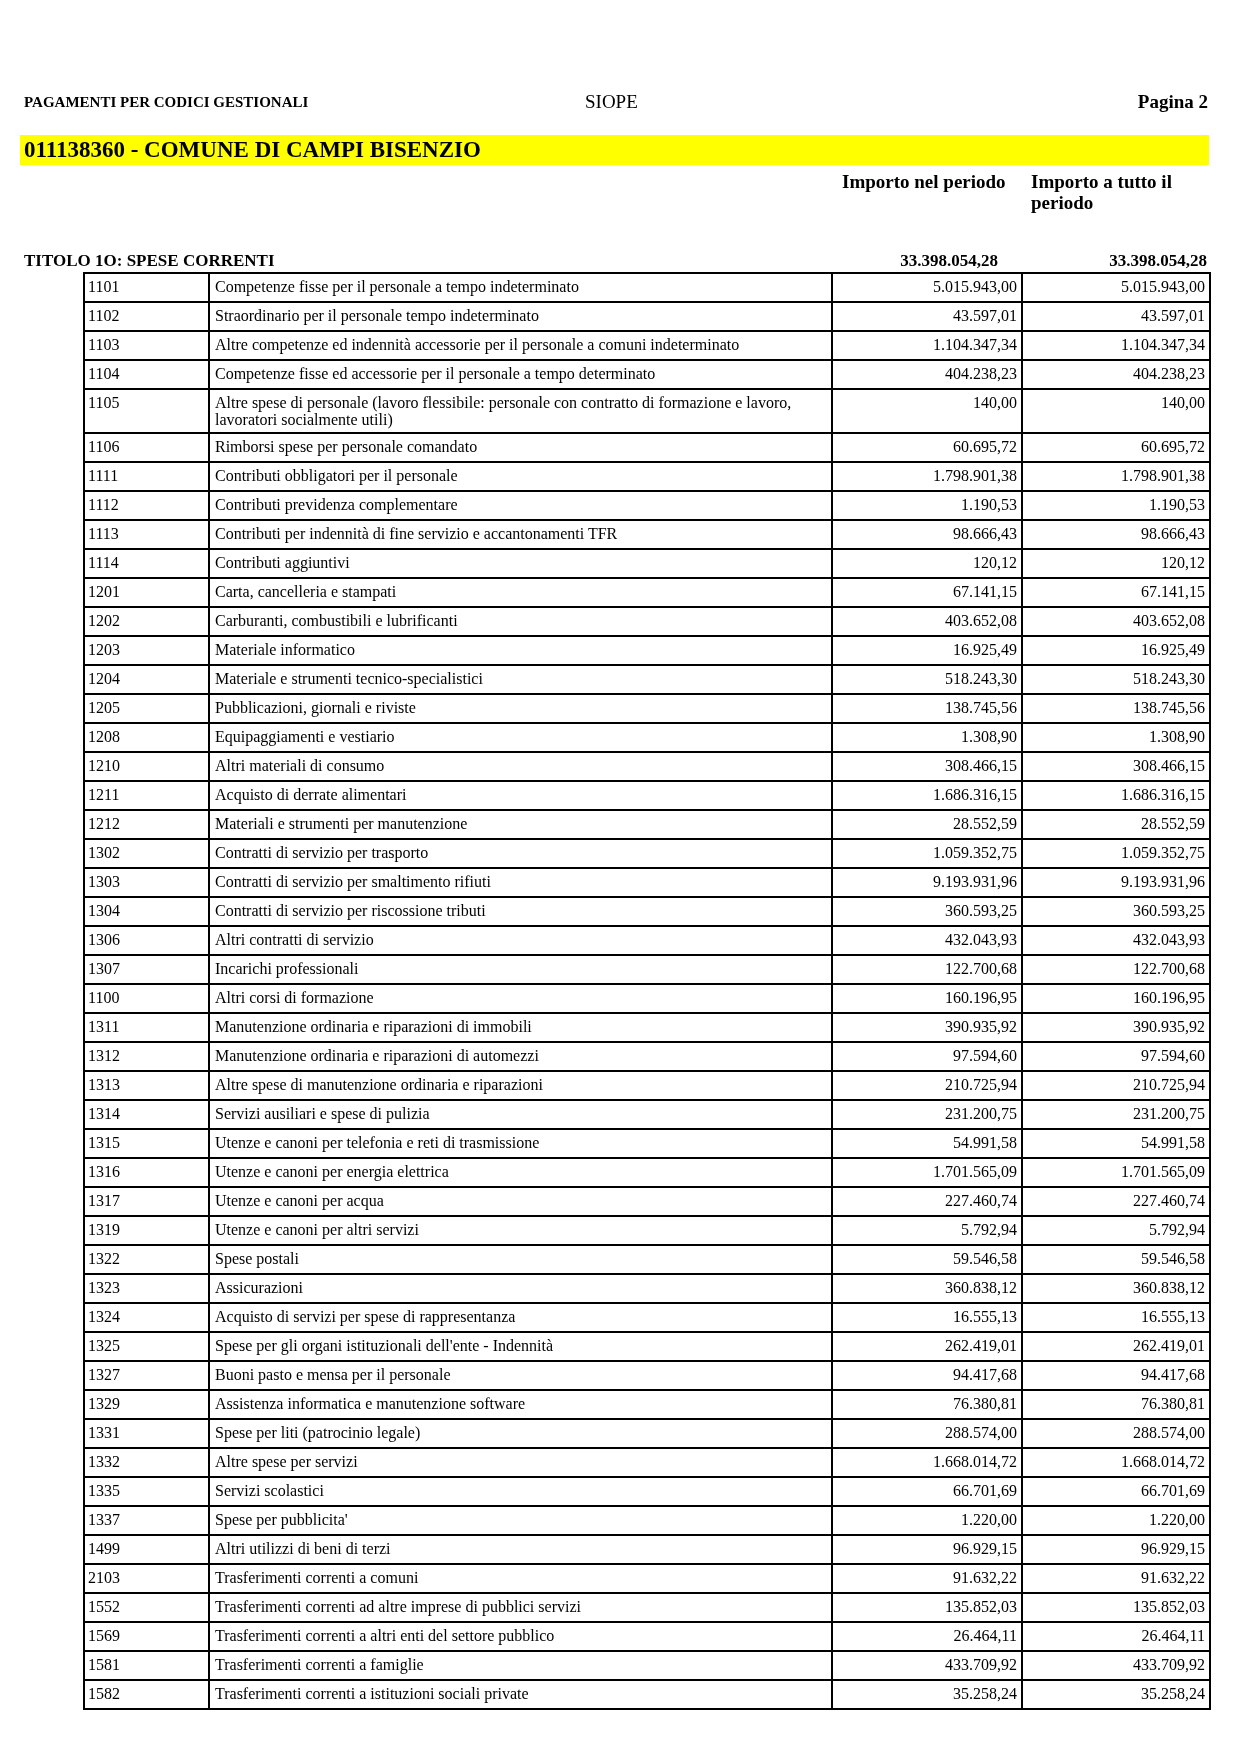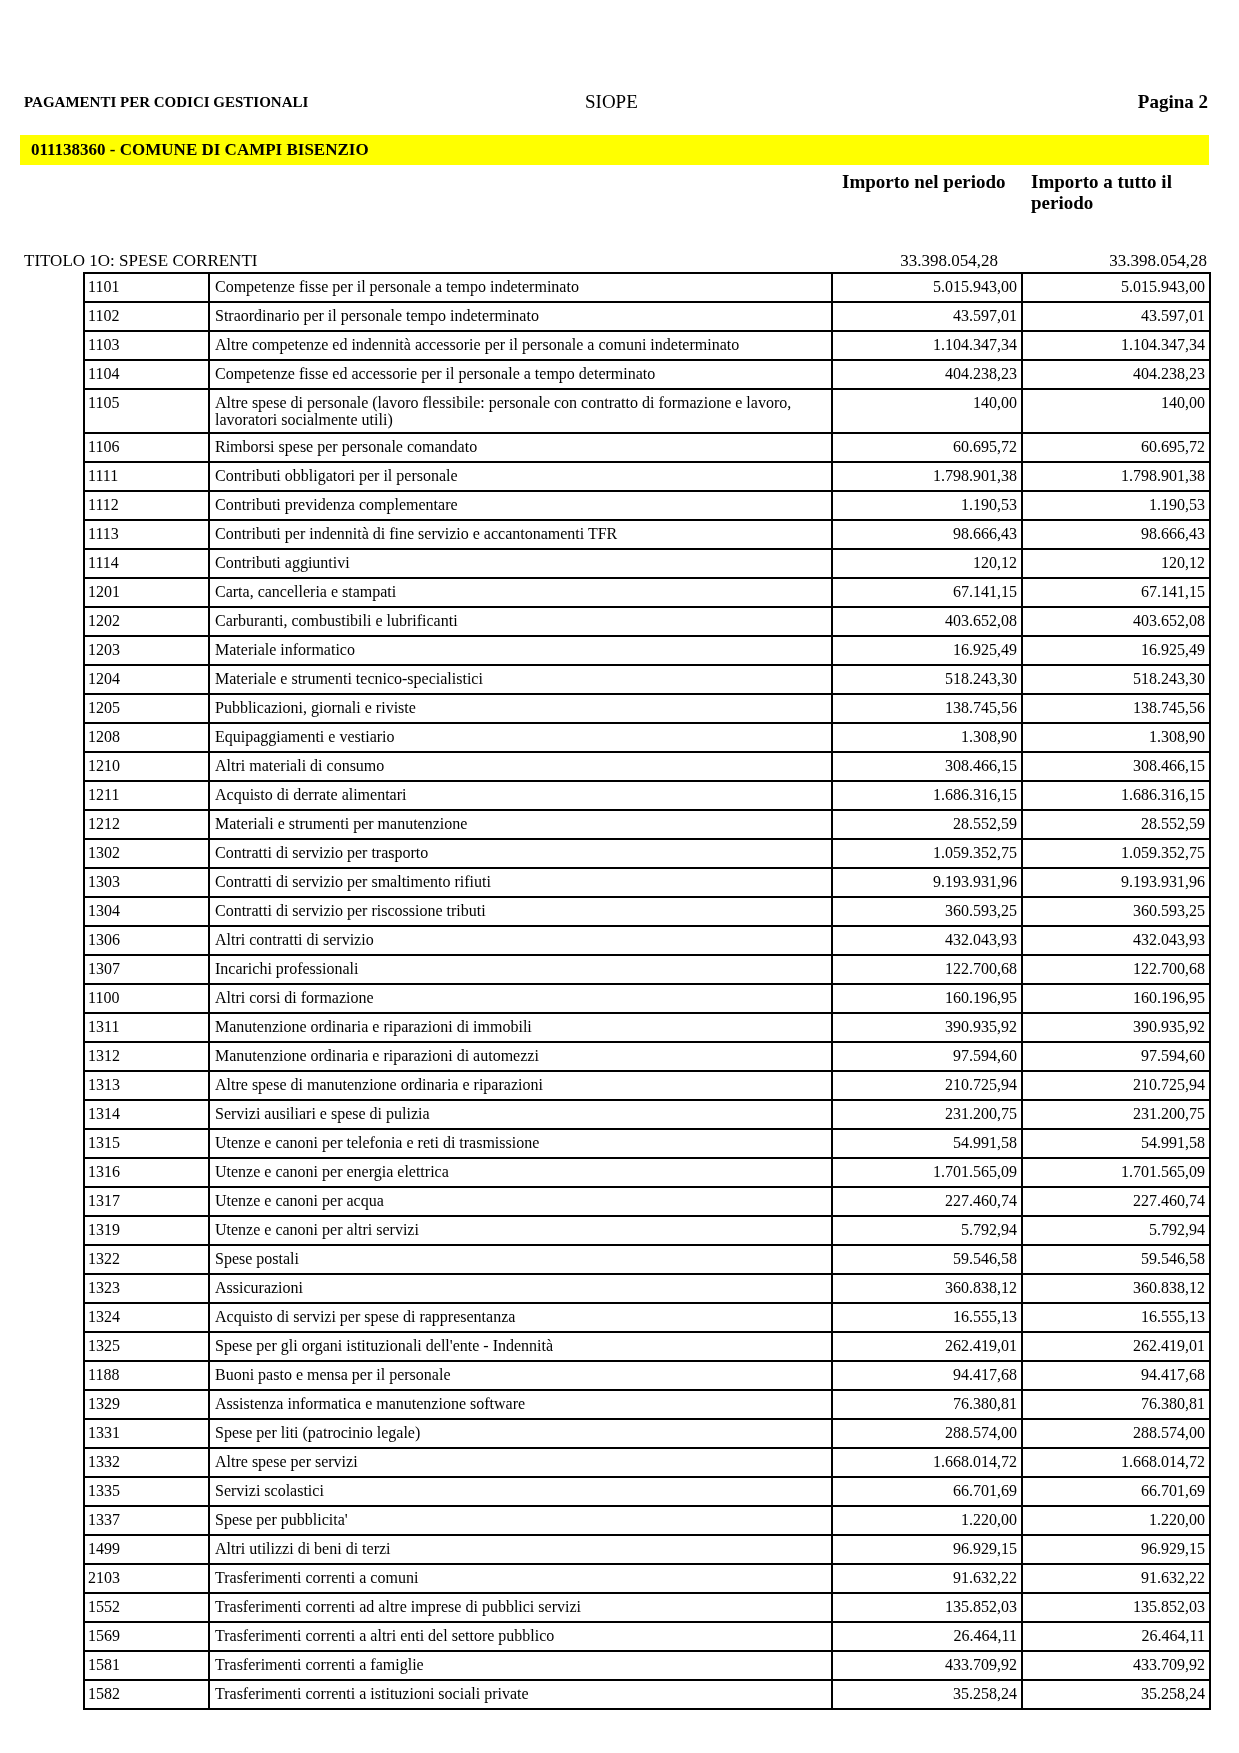--- a/index.html
+++ b/index.html
@@ -17,31 +17,31 @@
   }
   .hdr-page {
     position: absolute; right: 31px; top: 92px;
     font-weight: bold; font-size: 19px; line-height: 20px;
   }
   .entity-bar {
     position: absolute; left: 20px; top: 135px; width: 1189px; height: 30px;
     background: #ffff00;
   }
   .entity-text {
-    position: absolute; left: 11px; top: 4px;
-    font-weight: bold; font-size: 17px; line-height: 22px; white-space: nowrap;
+    position: absolute; left: 4px; top: 4px;
+    font-weight: bold; font-size: 23px; line-height: 22px; white-space: nowrap;
   }
   .col-head {
     position: absolute; top: 171px; font-weight: bold; font-size: 19px; line-height: 21px;
   }
   .col-head.c3 { left: 842px; width: 180px; white-space: nowrap; }
   .col-head.c4 { left: 1031px; width: 180px; }
   .titolo-row {
     position: absolute; left: 24px; top: 250px; width: 1185px; height: 22px;
-    font-weight: normal; font-size: 17px; line-height: 22px;
+    font-weight: bold; font-size: 17px; line-height: 22px;
   }
   .titolo-row .lbl { position: absolute; left: 0; top: 0; }
   .titolo-row .v1 { position: absolute; right: 211px; top: 0; }
   .titolo-row .v2 { position: absolute; right: 2px; top: 0; }
   table.gl {
     position: absolute; left: 83px; top: 272px; border-collapse: collapse;
     font-size: 16px; line-height: 17px;
   }
   table.gl td {
     border: 2px solid #000; padding: 4px 4px 4px 4px; vertical-align: top;
@@ -290,21 +290,21 @@
         <td class="num">16.555,13</td>
         <td class="num2">16.555,13</td>
       </tr>
       <tr>
         <td class="code">1325</td>
         <td class="desc">Spese per gli organi istituzionali dell'ente - Indennità</td>
         <td class="num">262.419,01</td>
         <td class="num2">262.419,01</td>
       </tr>
       <tr>
-        <td class="code">1188</td>
+        <td class="code">1327</td>
         <td class="desc">Buoni pasto e mensa per il personale</td>
         <td class="num">94.417,68</td>
         <td class="num2">94.417,68</td>
       </tr>
       <tr>
         <td class="code">1329</td>
         <td class="desc">Assistenza informatica e manutenzione software</td>
         <td class="num">76.380,81</td>
         <td class="num2">76.380,81</td>
       </tr>

